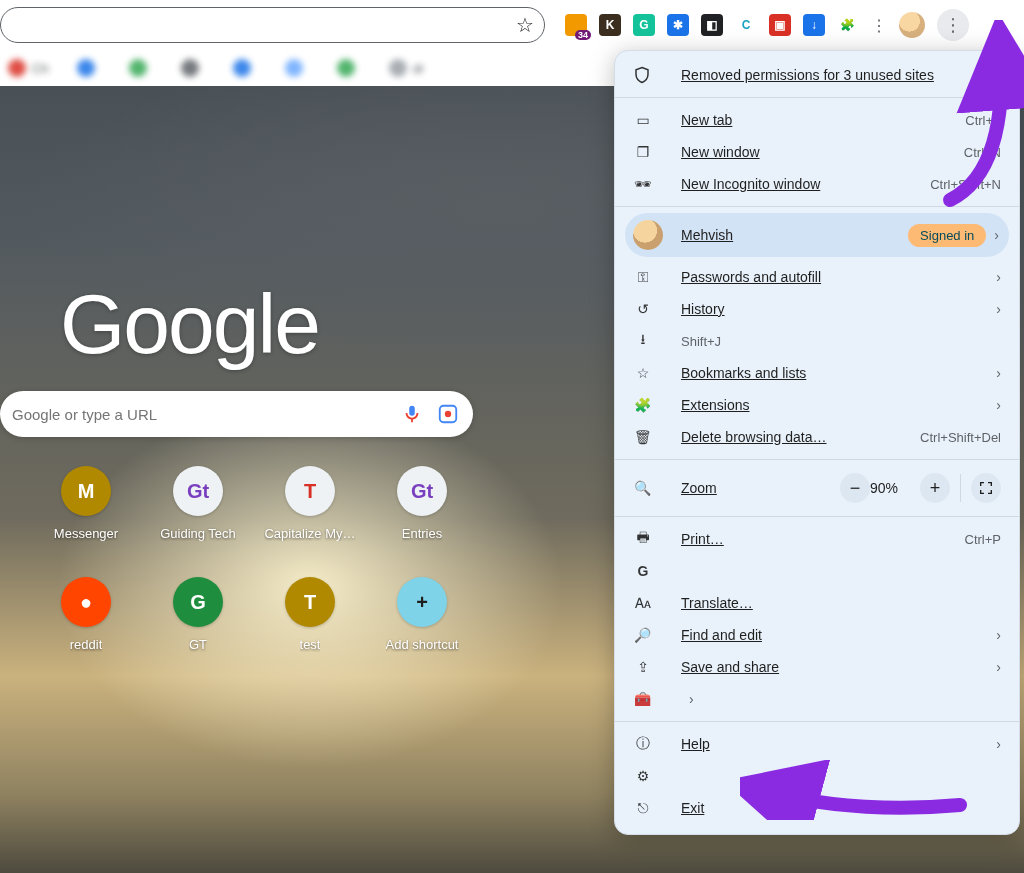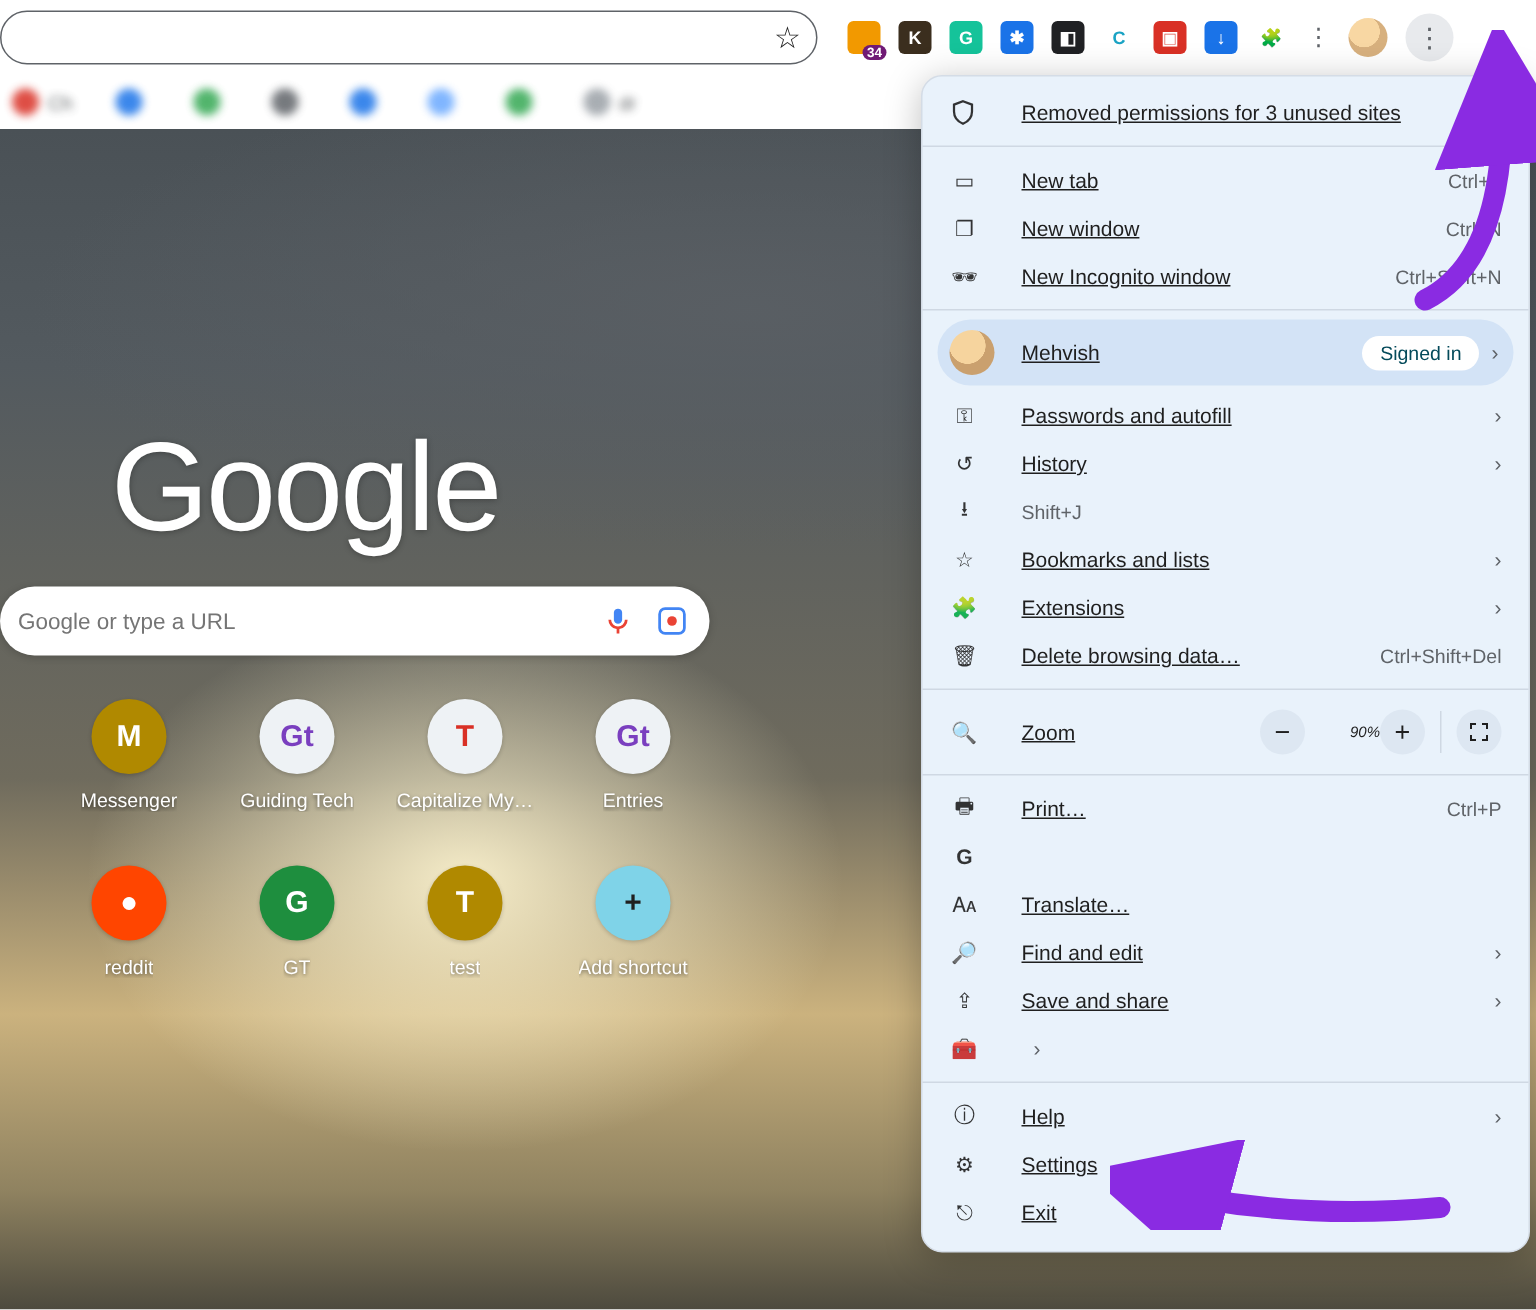--- a/index.html
+++ b/index.html
@@ -33,21 +33,21 @@
 
   
   .content { position:absolute; top:86px; left:0; width:1024px; height:787px;
              background: linear-gradient(#4a5156 0%, #535a5f 20%, #6f6b5d 55%, #cbb27e 75%, #8f8260 90%, #4d4a3e 100%); }
   .content::before { content:""; position:absolute; inset:0;
     background:
      radial-gradient(ellipse 360px 260px at 310px 500px, rgba(255,246,210,.9), rgba(255,246,210,0) 70%),
      radial-gradient(ellipse 600px 200px at 500px 120px, rgba(90,95,100,.9), rgba(60,65,70,0) 80%); }
   .google-logo { position:absolute; left:60px; top:190px; font-size:84px; font-weight:500;
                  color:#fff; letter-spacing:-2px; font-family: "Product Sans", Arial, sans-serif;
-                 text-shadow: 0 1px 4px rgba(0,0,0,.3); margin-left: 14px; }
+                 text-shadow: 0 1px 4px rgba(0,0,0,.3); }
   .searchbar { position:absolute; left:0; top:305px; width:473px; height:46px;
                background:#fff; border-radius:23px; display:flex; align-items:center;
                padding:0 14px 0 12px; box-shadow: 0 1px 6px rgba(0,0,0,.2); }
   .searchbar input { flex:1; border:none; outline:none; font-size:15px; color:#a16207; background:transparent; }
   .sb-ico { width:22px; height:22px; margin-left:14px; }
 
   .shortcuts { position:absolute; left:30px; top:380px; display:grid;
                grid-template-columns: repeat(4, 112px); row-gap:36px; }
   .sc { display:flex; flex-direction:column; align-items:center; gap:10px; }
   .sc-circle { width:50px; height:50px; border-radius:50%; background:#eef2f5;
@@ -63,26 +63,26 @@
   .mrow { display:flex; align-items:center; height:32px; padding:0 18px;
           font-size:14px; color:#1f1f1f; position:relative; }
   .mrow .ico { width:20px; text-align:center; margin-right:28px; color:#1f1f1f; opacity:.9; }
   .mrow .lab { flex:1;text-decoration:underline; }
   .mrow .sc  { flex:0 0 auto; font-size:13px; color:#5f6368; }
   .mrow .chv { color:#5f6368; font-size:14px; margin-left:8px; }
   .msep { height:1px; background:#cfd8e3; margin:6px 0; }
   .profile-row { background:#d3e3f6; border-radius:24px; margin:4px 10px; height:44px; padding:0 10px 0 8px; }
   .profile-row .av { width:30px; height:30px; border-radius:50%;
         background: radial-gradient(circle at 40% 35%, #f6d49e 0 45%, #caa06e 46% 100%); margin-right:18px; }
-  .signed-pill { background:#ffffff; color:#044a5a; font-size:13px;
+  .signed-pill { background:#fdba74; color:#044a5a; font-size:13px;
                  padding:4px 12px; border-radius:14px; }
   .zoom-row { height:44px; }
   .zbtn { width:30px; height:30px; border-radius:50%; background:#dde7f2;
           display:flex; align-items:center; justify-content:center; font-size:18px; color:#1f1f1f; }
-  .zpct { width:50px; text-align:right; font-size:10px;font-style:italic; }
+  .zpct { width:50px; text-align:left; font-size:14px; }
   .zdiv { width:1px; height:28px; background:#cfd8e3; margin:0 10px; }
   .full { width:30px; height:30px; border-radius:50%; background:#dde7f2;
           display:flex; align-items:center; justify-content:center; }
 
   
   .arrow { position:absolute; pointer-events:none; z-index:20; }
 
   svg { display:block; }
 </style>
 </head>
@@ -309,21 +309,20 @@
   </div>
   <div class="msep"></div>
 
   <div class="mrow">
     <span class="ico">ⓘ</span>
     <span class="lab">Help</span>
     <span class="chv">›</span>
   </div>
   <div class="mrow">
     <span class="ico">⚙</span>
-    <span class="lab">Settings</span>
   </div>
   <div class="mrow">
     <span class="ico">⎋</span>
     <span class="lab">Exit</span>
   </div>
 </div>
 
 <svg class="arrow" style="left:930px; top:20px;" width="110" height="190">
   <defs>
       <marker id="ah1" markerWidth="7" markerHeight="7" refX="5" refY="3.5" orient="auto">

